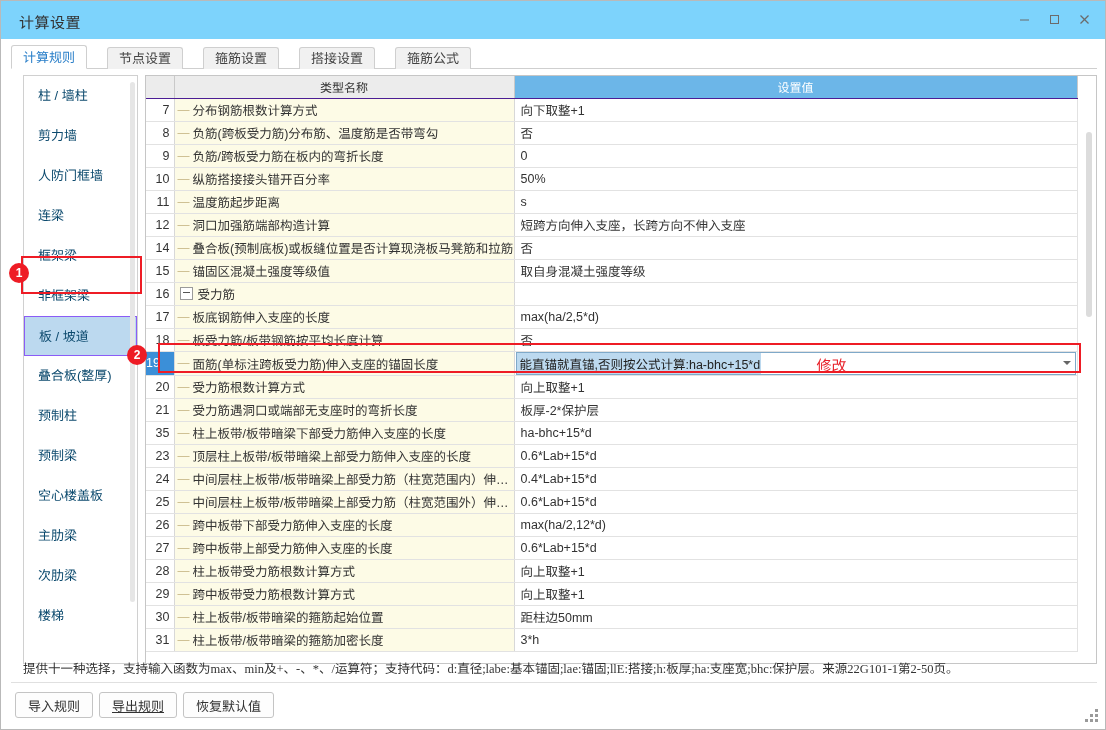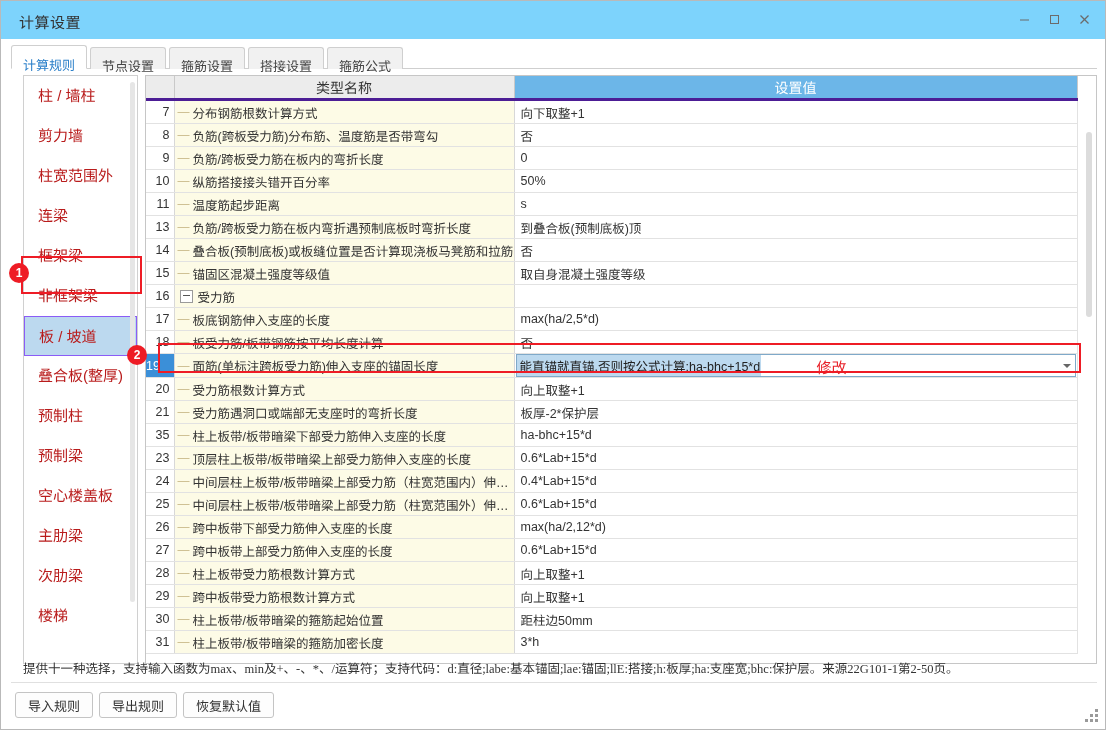--- a/index.html
+++ b/index.html
@@ -31,21 +31,21 @@
   }
   .wc svg{display:block;}
 
   
   .tabbar{
     position:absolute;left:10px;top:43px;right:8px;height:24px;
     border-bottom:1px solid #cfcfcf;
     display:flex;align-items:flex-end;
   }
   .tab{
-    height:22px;line-height:21px;padding:8px 11px;margin-right:3px;
+    height:22px;line-height:21px;padding:0 11px;margin-right:20px;
     font-size:13px;color:#444;background:#f1f1f1;
     border:1px solid #cfcfcf;border-bottom:none;
     border-radius:3px 3px 0 0;box-sizing:border-box;cursor:default;
     position:relative;top:1px;
   }
   .tab.active{
     background:#ffffff;color:#2a7fc9;border-color:#cfcfcf;
     border-bottom:1px solid #ffffff;height:24px;line-height:23px;
   }
 
@@ -55,21 +55,21 @@
   }
 
   
   .sidebar{
     position:absolute;left:12px;top:4px;width:113px;bottom:16px;
     border:1px solid #d0d0d0;background:#fff;overflow:hidden;
   }
   .side-list{position:absolute;left:0;top:0;right:0;bottom:0;}
   .side-item{
     height:40px;line-height:40px;padding-left:14px;
-    font-size:15px;color:#b91c1c;white-space:nowrap;cursor:default;
+    font-size:13px;color:#0c4a6e;white-space:nowrap;cursor:default;
     box-sizing:border-box;
   }
   .side-item.selected{
     background:#bcd9ef;border:1px solid #8b5cf6;
   }
   .side-scroll{
     position:absolute;right:2px;top:6px;width:5px;height:520px;
     background:#e6e6e6;border-radius:3px;
   }
 
@@ -77,22 +77,22 @@
   .tablewrap{
     position:absolute;left:134px;top:4px;right:0;bottom:16px;
     border:1px solid #c6c6c6;background:#fff;overflow:hidden;
   }
   table.grid{border-collapse:collapse;width:931px;table-layout:fixed;}
   table.grid col.c-num{width:28px;}
   table.grid col.c-name{width:340px;}
   table.grid col.c-val{width:563px;}
 
   .grid thead th{
-    height:22px;font-weight:normal;font-size:14px;
-    border-right:1px solid #c9c9c9;border-bottom:3px solid #4c1d95;
+    height:22px;font-weight:normal;font-size:12px;
+    border-right:1px solid #c9c9c9;border-bottom:1px solid #4c1d95;
     box-sizing:border-box;
   }
   .grid thead th.h-num{background:#ececec;}
   .grid thead th.h-name{background:#ececec;color:#333;}
   .grid thead th.h-val{background:#6cb6e8;color:#ffffff;}
 
   .grid td{
     height:23px;font-size:12.5px;color:#333;
     border-bottom:1px solid #e2e2e2;
     border-right:1px solid #e2e2e2;
@@ -178,21 +178,21 @@
   }
 
   
   .footer{position:absolute;left:0;right:0;bottom:0;height:46px;}
   .btn{
     position:absolute;top:9px;height:26px;min-width:72px;padding:0 12px;
     background:#fdfdfd;border:1px solid #c4c4c4;border-radius:3px;
     font-size:13px;color:#333;cursor:default;box-sizing:border-box;
     font-family:"Liberation Sans","DejaVu Sans",sans-serif;
   }
-  #btn1{left:14px;} #btn2{left:98px;} #btn3{left:182px;}
+  #btn1{left:14px;} #btn2{left:98px;text-decoration:underline;} #btn3{left:182px;}
 
   .grip{position:absolute;right:6px;bottom:6px;width:14px;height:14px;}
   .grip i{position:absolute;width:3px;height:3px;background:#9a9a9a;display:block;}
 </style>
 </head>
 <body>
 
 <div id="app">
 
   <div class="titlebar">
@@ -224,21 +224,21 @@
     <div class="tab">搭接设置</div>
     <div class="tab">箍筋公式</div>
   </div>
 
   <div class="content">
 
     <div class="sidebar">
       <div class="side-list">
         <div class="side-item">柱 / 墙柱</div>
         <div class="side-item">剪力墙</div>
-        <div class="side-item">柱宽范围外</div>
+        <div class="side-item">人防门框墙</div>
         <div class="side-item">连梁</div>
         <div class="side-item">框架梁</div>
         <div class="side-item">非框架梁</div>
         <div class="side-item selected">板 / 坡道</div>
         <div class="side-item">叠合板(整厚)</div>
         <div class="side-item">预制柱</div>
         <div class="side-item">预制梁</div>
         <div class="side-item">空心楼盖板</div>
         <div class="side-item">主肋梁</div>
         <div class="side-item">次肋梁</div>
@@ -307,28 +307,28 @@
               <td class="num">11</td>
               <td class="name">
                 <div class="namecell">
                   <span class="tree-dash">—</span>
                   <span class="name-txt">温度筋起步距离</span>
                 </div>
               </td>
               <td class="val">s</td>
             </tr>
             <tr>
-              <td class="num">13</td>
-              <td class="name">
-                <div class="namecell">
-                  <span class="tree-dash">—</span>
-                  <span class="name-txt">负筋/跨板受力筋在板内弯折遇预制底板时弯折长度</span>
-                </div>
-              </td>
-              <td class="val">到叠合板(预制底板)顶</td>
+              <td class="num">12</td>
+              <td class="name">
+                <div class="namecell">
+                  <span class="tree-dash">—</span>
+                  <span class="name-txt">洞口加强筋端部构造计算</span>
+                </div>
+              </td>
+              <td class="val">短跨方向伸入支座，长跨方向不伸入支座</td>
             </tr>
             <tr>
               <td class="num">14</td>
               <td class="name">
                 <div class="namecell">
                   <span class="tree-dash">—</span>
                   <span class="name-txt">叠合板(预制底板)或板缝位置是否计算现浇板马凳筋和拉筋</span>
                 </div>
               </td>
               <td class="val">否</td>

